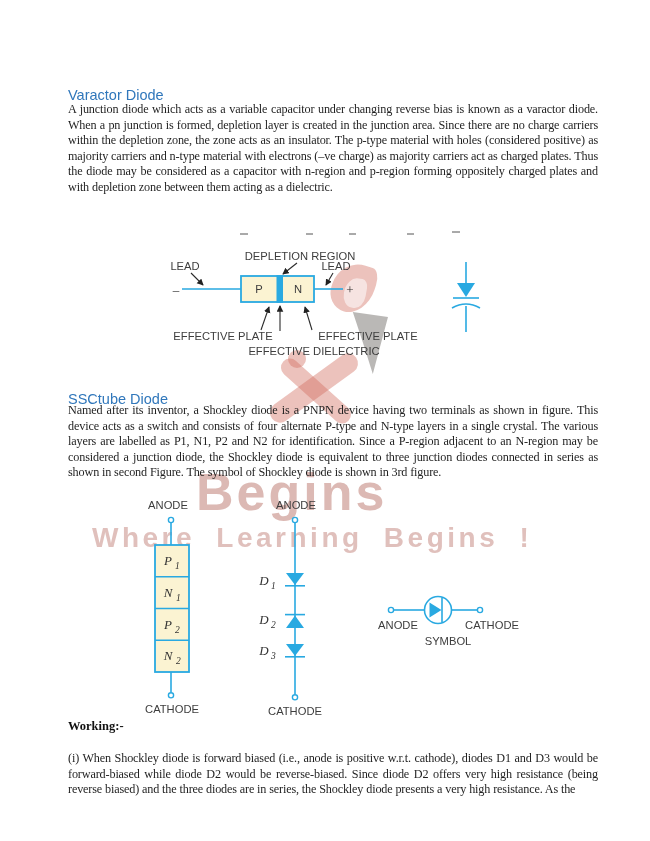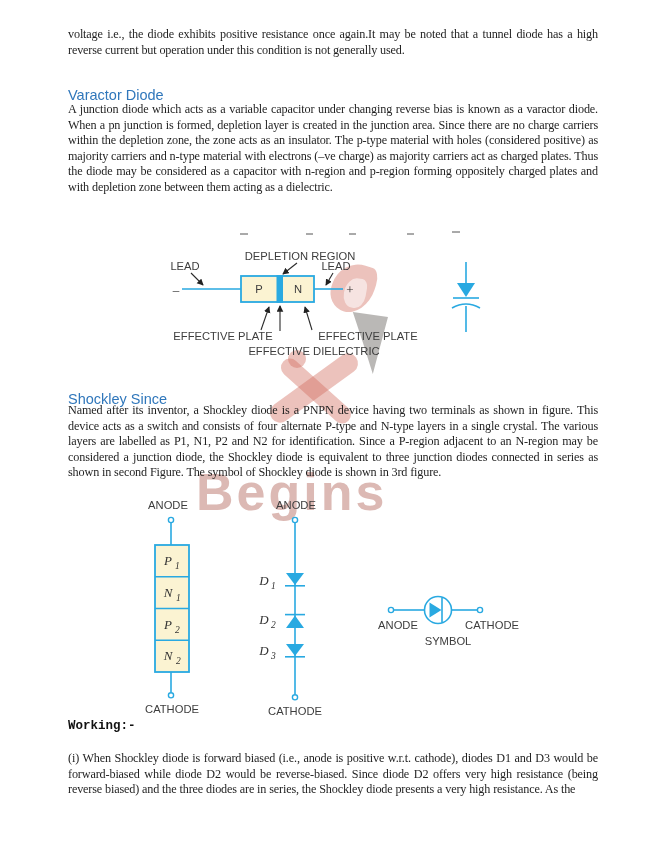--- a/index.html
+++ b/index.html
@@ -19,21 +19,21 @@
   }
   .heading{
     position:absolute;left:68px;
     font-family:"Liberation Sans", sans-serif;
     font-size:14.5px;color:#3077bb;
     z-index:2;
     margin-top:15px;
   }
   .working-heading{
     position:absolute;left:68px;
-    font-family:Liberation Mono, monospace;
+    font-family:Liberation Serif, serif;
     font-size:12.5px;font-weight:bold;color:#111;
     z-index:2;
   }
   
   .watermark{position:absolute;z-index:1;}
   .wm-brand{
     left:196px;top:462px;
     font-family:"Liberation Sans", sans-serif;
     font-size:52px;font-weight:bold;letter-spacing:3px;
     color:rgba(186,116,106,0.50);
@@ -100,22 +100,22 @@
 
   <div class="watermark wm-logo">
     <div class="wm-shape wm-flame"></div>
     <div class="wm-shape wm-flame2"></div>
     <div class="wm-shape wm-blade"></div>
     <div class="wm-shape wm-head"></div>
     <div class="wm-shape wm-arm1"></div>
     <div class="wm-shape wm-arm2"></div>
   </div>
   <div class="watermark wm-brand">Begins</div>
-
-  <div class="textblock" style="top:27px">voltage i.e., the diode exhibits positive resistance once again.It may be noted that a tunnel diode has a high reverse current but operation under this condition is not generally used.</div>
+  <div class="watermark wm-tagline">Where Learning Begins !</div>
+
 
   <div class="heading" style="top:72px">Varactor Diode</div>
   <div class="textblock" style="top:102px">A junction diode which acts as a variable capacitor under changing reverse bias is known as a varactor diode. When a pn junction is formed, depletion layer is created in the junction area. Since there are no charge carriers within the depletion zone, the zone acts as an insulator. The p-type material with holes (considered positive) as majority carriers and n-type material with electrons (–ve charge) as majority carriers act as charged plates. Thus the diode may be considered as a capacitor with n-region and p-region forming oppositely charged plates and with depletion zone between them acting as a dielectric.</div>
   <div class="textblock" style="top:103px;position:absolute;"></div>
 
   <svg class="fig" style="left:60px;top:228px" width="530" height="142" viewBox="0 0 530 142">
     <defs>
       <marker id="arrow" markerWidth="7" markerHeight="7" refX="5.2" refY="3" orient="auto">
         <path d="M0,0 L6,3 L0,6 z" fill="#222"></path>
       </marker>
@@ -156,21 +156,21 @@
 
     <g>
       <line class="c-line" x1="406" y1="34" x2="406" y2="55"></line>
       <polygon class="c-fill" points="397,55 415,55 406,69"></polygon>
       <line class="c-line" x1="393" y1="70" x2="419" y2="70"></line>
       <path class="c-line" d="M392,80 Q406,72 420,80"></path>
       <line class="c-line" x1="406" y1="78" x2="406" y2="104"></line>
     </g>
   </svg>
 
-  <div class="heading" style="top:376px">Shockley Since</div>
+  <div class="heading" style="top:376px">SSCtube Diode</div>
   <div class="textblock" style="top:403px">Named after its inventor, a Shockley diode is a PNPN device having two terminals as shown in figure. This device acts as a switch and consists of four alternate P-type and N-type layers in a single crystal. The various layers are labelled as P1, N1, P2 and N2 for identification. Since a P-region adjacent to an N-region may be considered a junction diode, the Shockley diode is equivalent to three junction diodes connected in series as shown in second Figure. The symbol of Shockley diode is shown in 3rd figure.</div>
 
   <svg class="fig" style="left:100px;top:495px" width="440" height="232" viewBox="0 0 440 232">
 
     <g>
       <text class="lbl" x="68" y="14" text-anchor="middle">ANODE</text>
       <circle class="c-term" cx="71" cy="25" r="2.6"></circle>
       <line class="c-line" x1="71" y1="27.6" x2="71" y2="50"></line>
       <rect class="c-box" x="55" y="50" width="34" height="127"></rect>
       <line class="c-line" x1="55" y1="81.7" x2="89" y2="81.7" stroke-width="1.2"></line>

